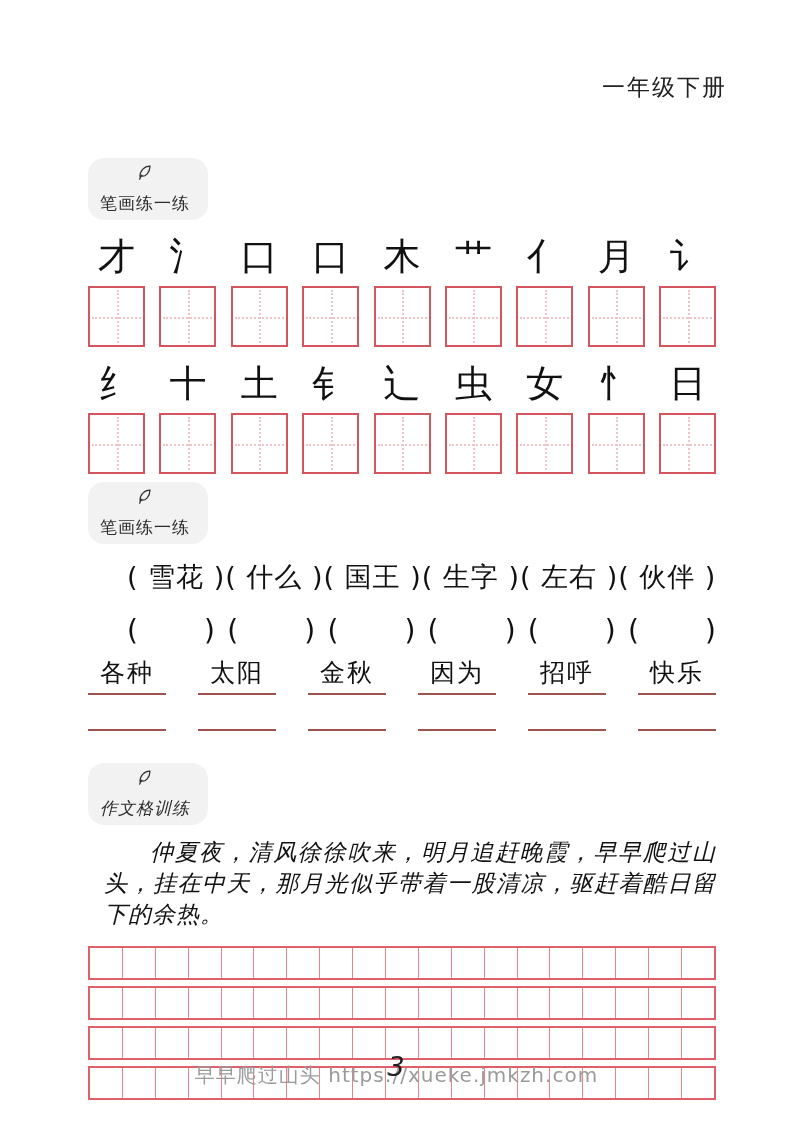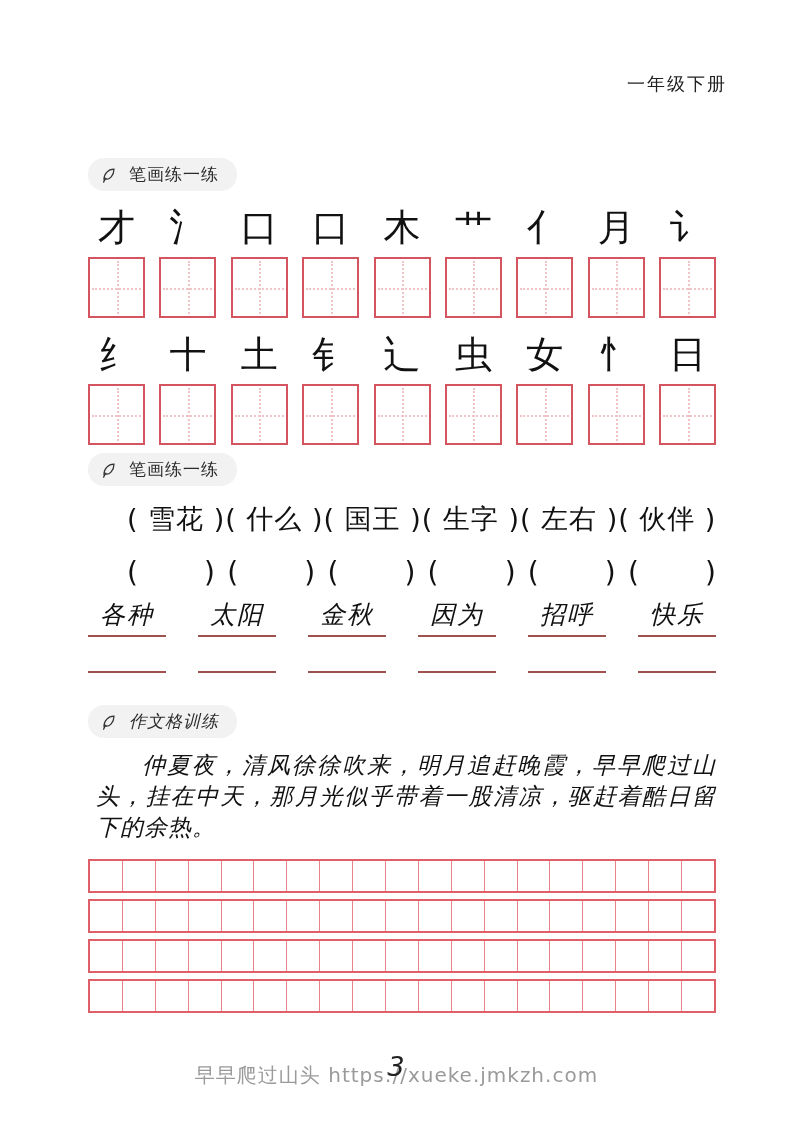--- a/index.html
+++ b/index.html
@@ -8,29 +8,29 @@
     width:793px;height:1122px;
     background:#fff;
     font-family:"DejaVu Sans",sans-serif;
     color:var(--ink,#1a1a1a);
     overflow:hidden;
     box-sizing:border-box;
     padding:0 77px 0 88px;
   }
   .grade-label{
     position:absolute;top:72px;right:66px;
-    font-size:18px;letter-spacing:2px;color:#222;
+    font-size:23px;letter-spacing:2px;color:#222;
   }
   
   .pill{
     display:inline-flex;align-items:center;gap:11px;
     background:var(--pill,#f2f2f2);
     border-radius:16px;
     padding:5px 18px 5px 12px;
-    font-size:17px;color:#2b2b2b;letter-spacing:1px;
+    font-size:17px;color:#2b2b2b;letter-spacing:1px;flex-direction:column;
   }
   .leaf{display:inline-flex;width:18px;height:18px;}
   .section-stroke{margin-top:158px;}
   
   .char-row{
     display:flex;justify-content:space-between;
     margin-top:10px;height:52px;align-items:center;
   }
   .stroke-char{
     display:inline-block;width:57px;text-align:center;
@@ -61,31 +61,30 @@
   .empty-bracket{
     display:inline-flex;justify-content:space-between;
     width:88px;font-size:28px;color:#111;
   }
   .word-row{display:flex;justify-content:space-between;margin-top:6px;}
   .underline-word{
     display:inline-block;width:78px;text-align:center;
     font-size:25px;letter-spacing:2px;color:#111;
     border-bottom:2px solid var(--uline,#9d524e);
     padding-bottom:4px;
-    font-style:italic;
   }
   .empty-underline{
     display:inline-block;width:78px;height:0;
     border-bottom:2px solid var(--uline,#9d524e);
   }
   .empty-line-row{margin-top:34px;}
   
   .section-comp{margin-top:32px;font-style:italic;}
   .para{
-    margin:12px 0 0 8px;
+    margin:12px 0 0 16px;
     font-size:23px;line-height:31px;letter-spacing:1px;
     color:#111;text-indent:2em;text-align:justify;
   }
   .comp-grid{margin-top:16px;}
   .grid-row{
     display:flex;height:34px;box-sizing:border-box;
     border:2px solid var(--gridline,#e06069);
     margin-bottom:6px;background:#fff;
   }
   .grid-cell{flex:1;border-right:1px solid var(--gridline-in,#e8838b);}

